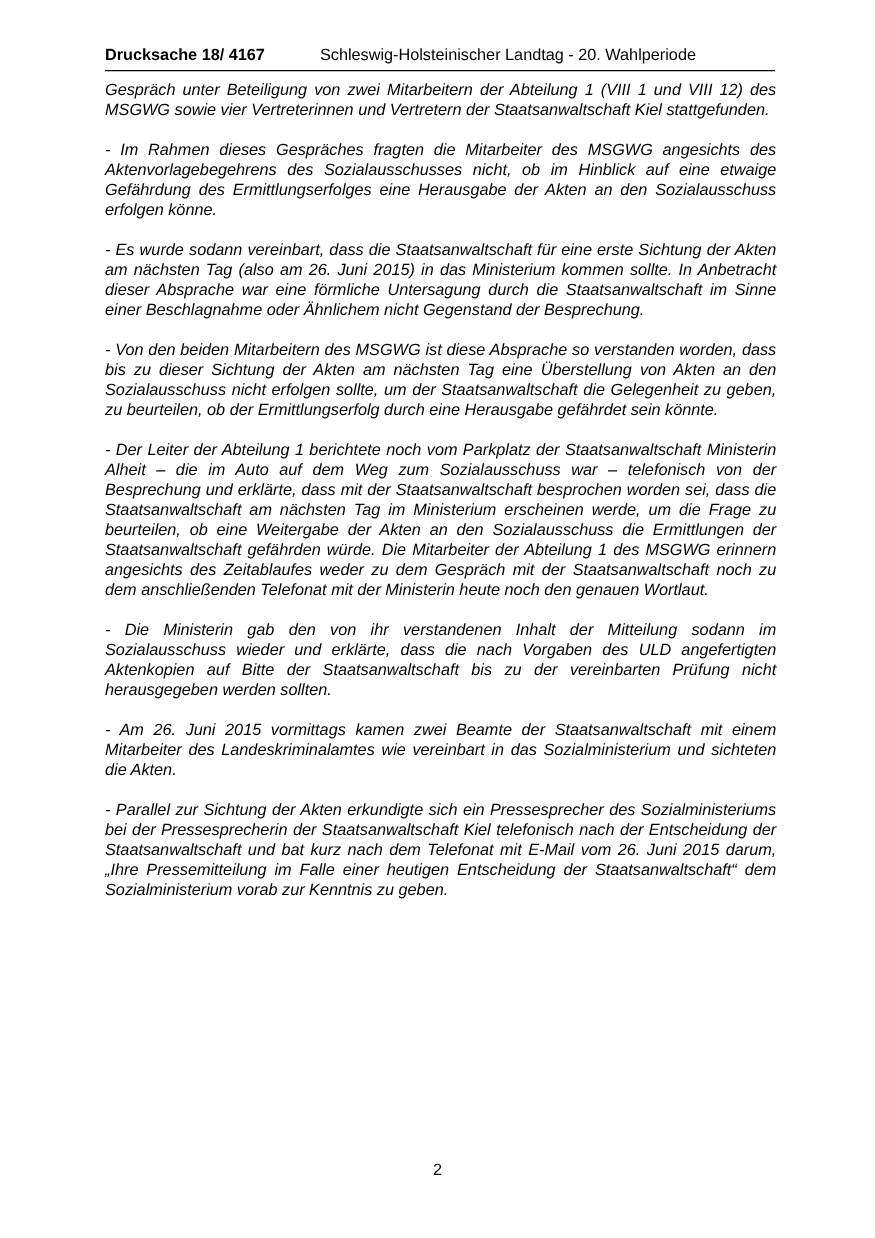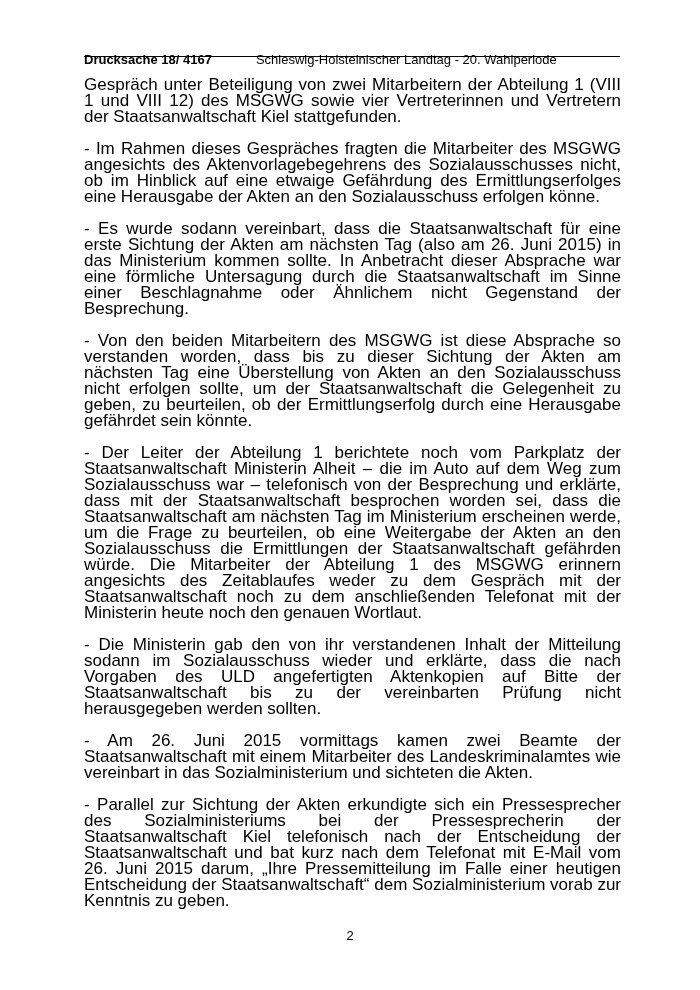--- a/index.html
+++ b/index.html
@@ -23,44 +23,44 @@
   .header {
     position: absolute;
     left: 84px;
     top: 36px;
     width: 536px;
     display: flex;
     align-items: flex-end;
     font-size: 13px;
     line-height: 15px;
     white-space: nowrap;
-    margin-top: 16px;
   }
   .doc-number {
     font-weight: bold;
   }
   .header-title {
     margin-left: 44px;
   }
   .header-rule {
     position: absolute;
     left: 84px;
     top: 56px;
     width: 536px;
     height: 0;
     border-top: 1px solid #000000;
   }
   .content {
     position: absolute;
     left: 84px;
-    top: 77px;
+    top: 64px;
     width: 537px;
-    font-size: 17px;
+    font-size: 13px;
     line-height: 16px;
     text-align: justify;
+    font-style: italic;
   }
   .content p {
     margin: 0 0 16px 0;
     hyphens: auto;
     -webkit-hyphens: auto;
   }
   .footer {
     position: absolute;
     left: 0;
     right: 0;

